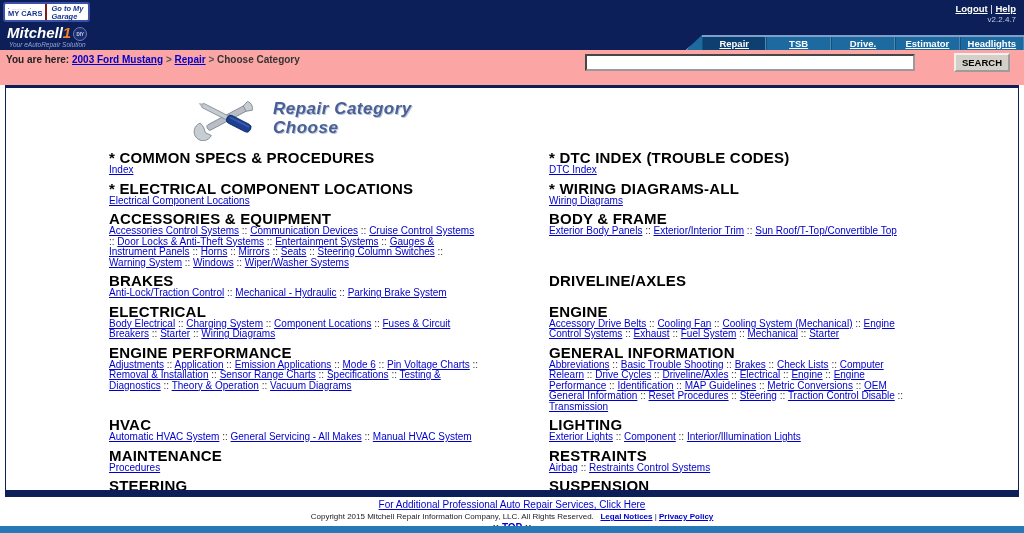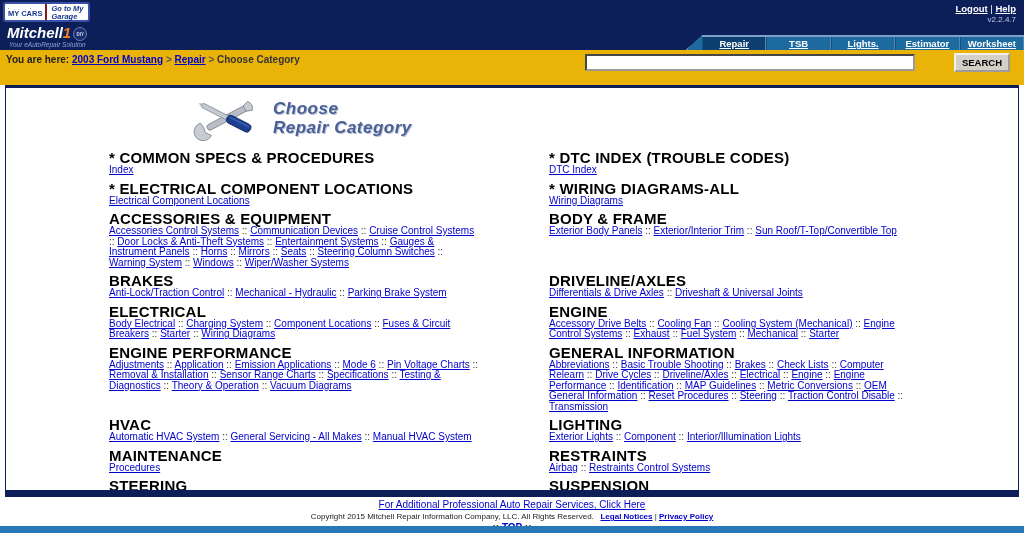--- a/index.html
+++ b/index.html
@@ -35,21 +35,21 @@
   .nav-slash:before { content:""; position:absolute; left:2px; top:-1px; width:3px; height:20px;
     background:#fff; transform:rotate(38deg); }
   .nav-tabs { position:absolute; left:14px; right:0; top:0; bottom:0; background:#1d6aa1;
     border-top:2px solid #7d9fc9; display:flex; }
   .tab { flex:1; display:flex; align-items:center; justify-content:center;
     font-size:9.5px; font-weight:bold; color:#fff; text-decoration:underline;
     border-right:1px solid #4e86b5; border-left:1px solid #11527f; cursor:pointer; }
   .tab.active { background:#0d3f70; }
 
   
-  .crumb-row { position:relative; height:35px; background:#eab308; }
+  .crumb-row { position:relative; height:35px; background:#fca5a5; }
   .breadcrumb { position:absolute; left:6px; top:4px; font-size:10px; color:#222; }
   .breadcrumb .bc-label { font-weight:bold; color:#222; }
   .breadcrumb a { color:#0000cc; font-weight:bold; text-decoration:underline; cursor:pointer; }
   .breadcrumb .bc-sep { color:#555; font-weight:bold; }
   .breadcrumb .bc-current { font-weight:bold; color:#333; }
   .search-area { position:absolute; right:14px; top:3px; display:flex; align-items:center;gap:36px; }
   .search-input { width:330px; height:17px; border:2px inset #9a9a9a; font-size:10px; padding:0 3px; }
   .search-btn { margin-left:3px; height:19px; font-size:9.5px; font-weight:bold; color:#000;
     background:#d4d0c8; border:2px outset #f0f0f0; padding:0 6px; cursor:pointer; font-family:"Liberation Sans",sans-serif; }
 
@@ -107,23 +107,23 @@
   <div class="logo">
     <span class="logo-text"><span>Mitchell</span><span class="logo-one">1</span></span>
     <span class="logo-badge">DIY</span>
   </div>
   <div class="tagline">Your eAutoRepair Solution</div>
   <div class="nav-tabs-wrap">
     <div class="nav-slash"></div>
     <div class="nav-tabs">
         <a class="tab active">Repair</a>
         <a class="tab">TSB</a>
-        <a class="tab">Lights.</a>
+        <a class="tab">Drive.</a>
         <a class="tab">Estimator</a>
-        <a class="tab">Worksheet</a>
+        <a class="tab">Headlights</a>
       </div>
   </div>
 </div>
 
 <div class="crumb-row">
   <div class="breadcrumb">
     <span class="bc-label">You are here:</span>
     <a>2003 Ford Mustang</a>
     <span class="bc-sep">&gt;</span>
     <a>Repair</a>
@@ -147,22 +147,22 @@
       </g>
 
       <g transform="rotate(27 36 23)">
         <rect x="8" y="20.5" width="28" height="4.5" rx="1" fill="#c6cbd2" stroke="#858c96" stroke-width="0.8"></rect>
         <polygon points="4,22.8 9,20.5 9,25 " fill="#aeb4bc"></polygon>
         <rect x="36" y="18.5" width="26" height="8.5" rx="3.5" fill="#1d3f8f" stroke="#102a66" stroke-width="0.8"></rect>
         <rect x="38" y="20" width="22" height="2" rx="1" fill="#3c61b5" opacity="0.8"></rect>
       </g>
     </svg>
     <div class="page-title">
+      <div>Repair Category</div>
       <div>Choose</div>
-      <div>Repair Category</div>
     </div>
   </div>
   <div class="cat-grid">
       <div class="cat-cell">
         <div class="cat-title">* COMMON SPECS &amp; PROCEDURES</div>
         <div class="cat-links"><a>Index</a></div>
       </div>
       <div class="cat-cell">
         <div class="cat-title">* DTC INDEX (TROUBLE CODES)</div>
         <div class="cat-links"><a>DTC Index</a></div>
@@ -182,21 +182,20 @@
       <div class="cat-cell">
         <div class="cat-title">BODY &amp; FRAME</div>
         <div class="cat-links"><a>Exterior Body Panels</a><span class="lsep"> :: </span><a>Exterior/Interior Trim</a><span class="lsep"> :: </span><a>Sun Roof/T-Top/Convertible Top</a></div>
       </div>
       <div class="cat-cell">
         <div class="cat-title">BRAKES</div>
         <div class="cat-links"><a>Anti-Lock/Traction Control</a><span class="lsep"> :: </span><a>Mechanical - Hydraulic</a><span class="lsep"> :: </span><a>Parking Brake System</a></div>
       </div>
       <div class="cat-cell">
         <div class="cat-title">DRIVELINE/AXLES</div>
-        <div class="cat-links"><a>Differentials &amp; Drive Axles</a><span class="lsep"> :: </span><a>Driveshaft &amp; Universal Joints</a></div>
       </div>
       <div class="cat-cell">
         <div class="cat-title">ELECTRICAL</div>
         <div class="cat-links"><a>Body Electrical</a><span class="lsep"> :: </span><a>Charging System</a><span class="lsep"> :: </span><a>Component Locations</a><span class="lsep"> :: </span><a>Fuses &amp; Circuit Breakers</a><span class="lsep"> :: </span><a>Starter</a><span class="lsep"> :: </span><a>Wiring Diagrams</a></div>
       </div>
       <div class="cat-cell">
         <div class="cat-title">ENGINE</div>
         <div class="cat-links"><a>Accessory Drive Belts</a><span class="lsep"> :: </span><a>Cooling Fan</a><span class="lsep"> :: </span><a>Cooling System (Mechanical)</a><span class="lsep"> :: </span><a>Engine Control Systems</a><span class="lsep"> :: </span><a>Exhaust</a><span class="lsep"> :: </span><a>Fuel System</a><span class="lsep"> :: </span><a>Mechanical</a><span class="lsep"> :: </span><a>Starter</a></div>
       </div>
       <div class="cat-cell">

